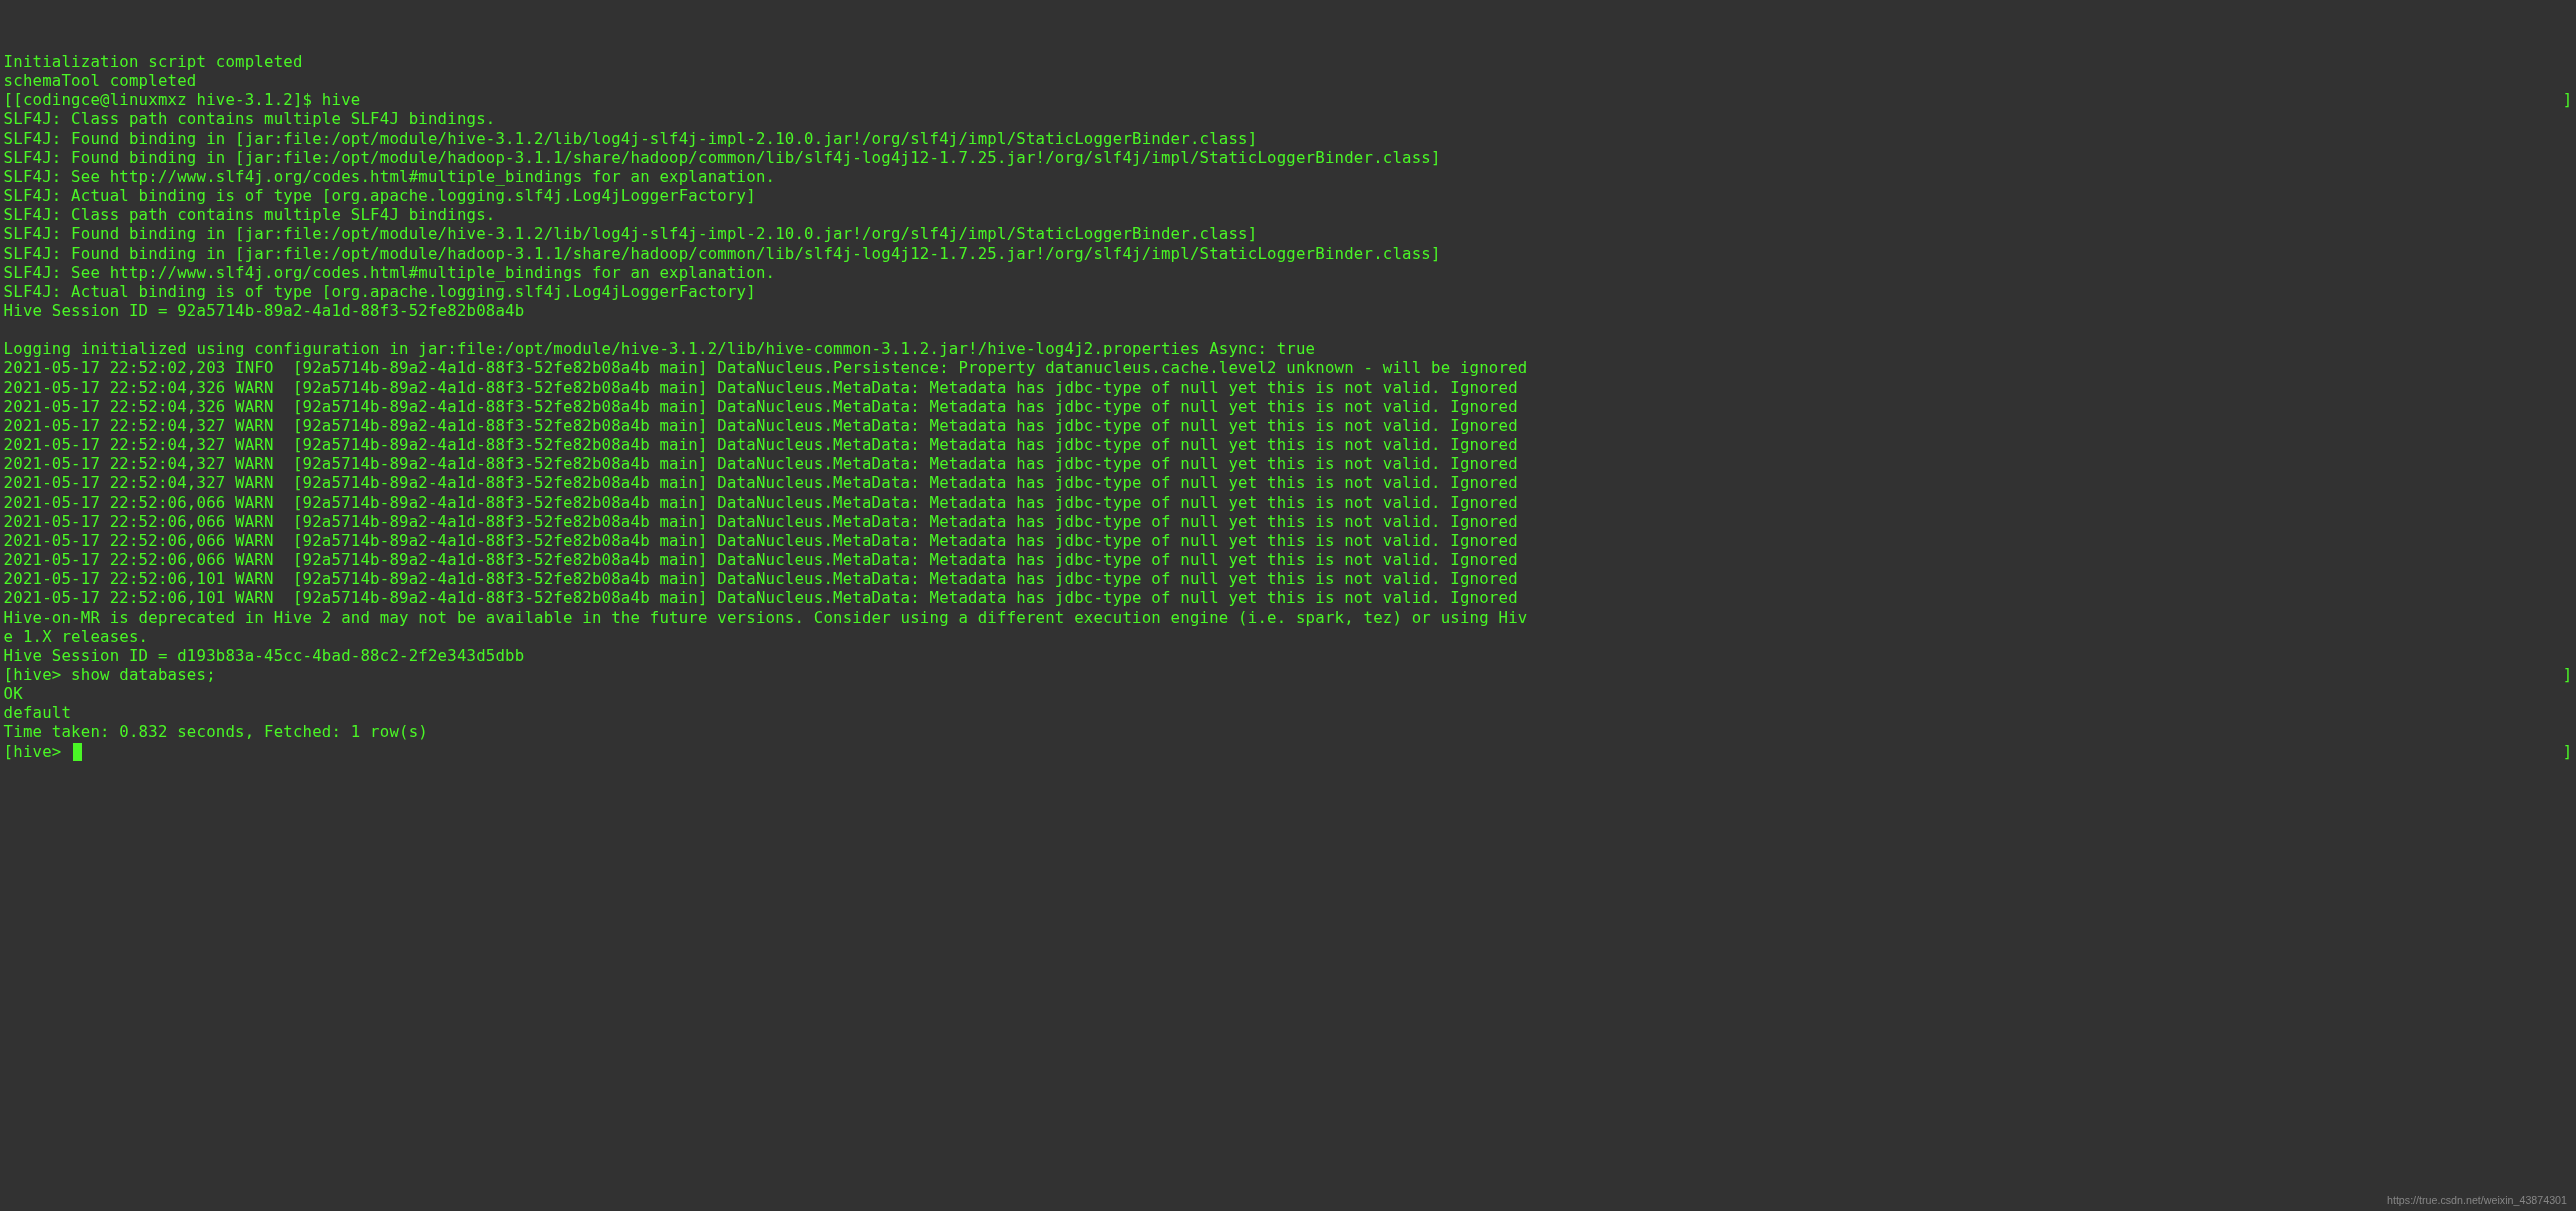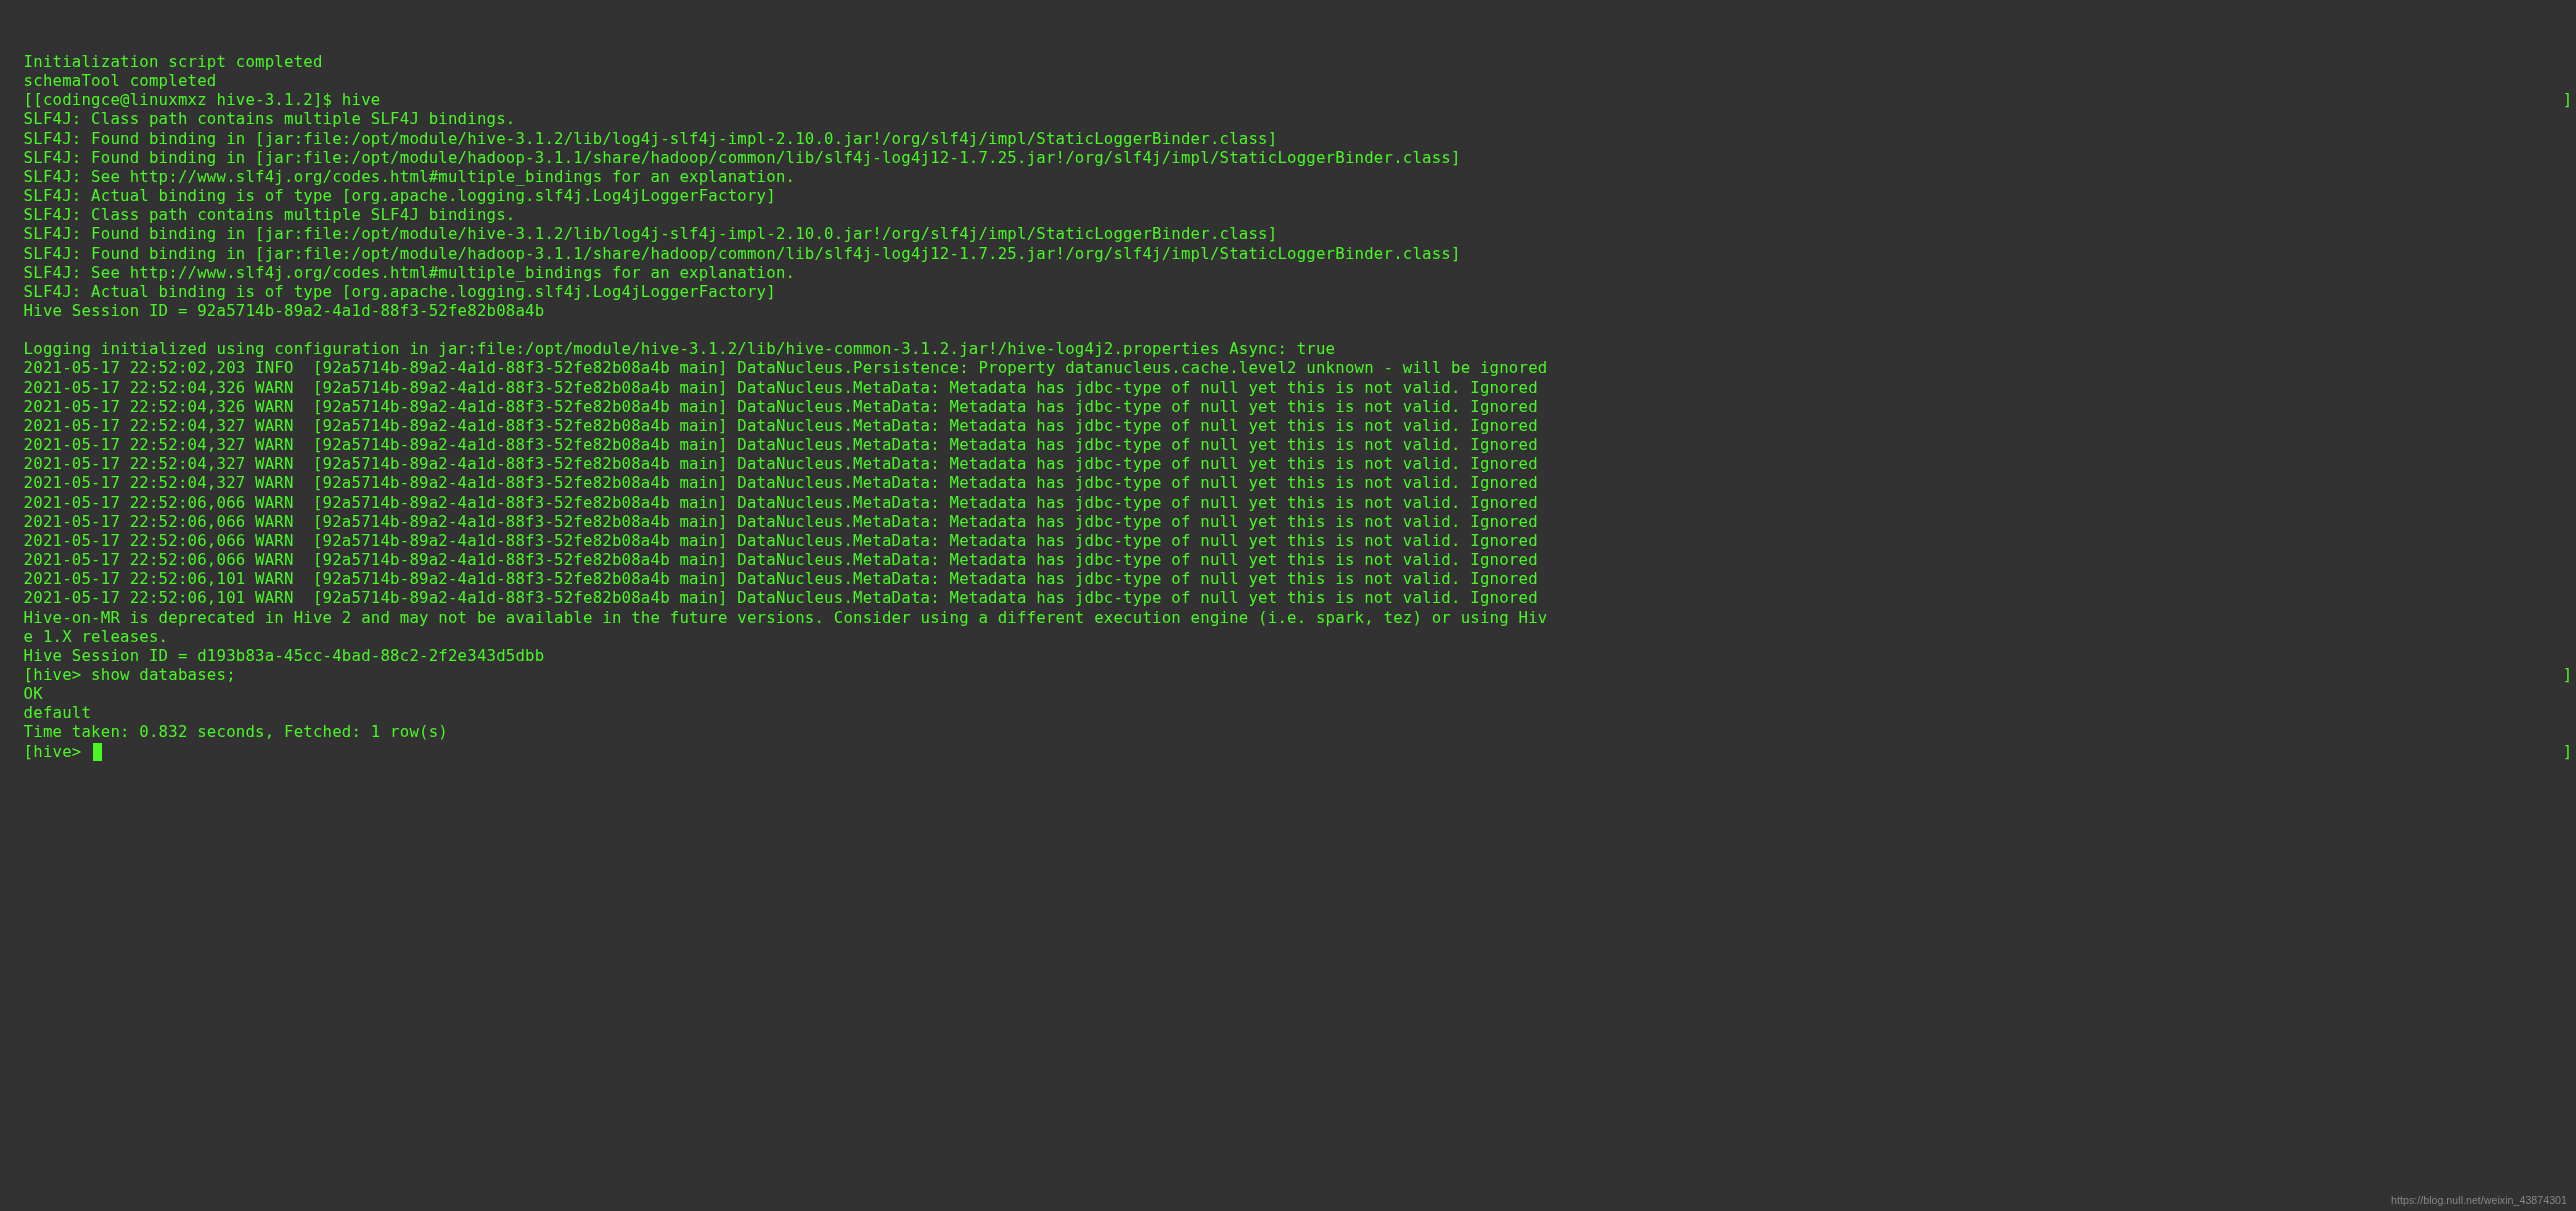--- a/index.html
+++ b/index.html
@@ -13,21 +13,21 @@
     letter-spacing: 0.2px;
     width: 2576px;
     height: 1212px;
     overflow: hidden;
     position: relative;
   }
   .terminal {
     padding: 52px 3.6px 0 3.6px;
     white-space: pre;
   }
-  .line { display: block; margin-left: 20px; }
+  .line { display: block; }
   .cursor {
     display: inline-block;
     width: 9px;
     height: 18px;
     background: #4af626;
     vertical-align: text-bottom;
     margin-left: 1.8px;
   }
   .right-bracket {
     position: absolute;
@@ -44,14 +44,14 @@
     font-family: Arial, sans-serif;
     letter-spacing: 0;
   }
   .blank { height: 1.22em; }
 </style>
 </head>
 <body>
 
 <div class="terminal" id="term"><div class="line"><span>Initialization script completed</span></div><div class="line"><span>schemaTool completed</span></div><div class="line"><span>[[codingce@linuxmxz hive-3.1.2]$ hive</span><span class="right-bracket">]</span></div><div class="line"><span>SLF4J: Class path contains multiple SLF4J bindings.</span></div><div class="line"><span>SLF4J: Found binding in [jar:file:/opt/module/hive-3.1.2/lib/log4j-slf4j-impl-2.10.0.jar!/org/slf4j/impl/StaticLoggerBinder.class]</span></div><div class="line"><span>SLF4J: Found binding in [jar:file:/opt/module/hadoop-3.1.1/share/hadoop/common/lib/slf4j-log4j12-1.7.25.jar!/org/slf4j/impl/StaticLoggerBinder.class]</span></div><div class="line"><span>SLF4J: See http://www.slf4j.org/codes.html#multiple_bindings for an explanation.</span></div><div class="line"><span>SLF4J: Actual binding is of type [org.apache.logging.slf4j.Log4jLoggerFactory]</span></div><div class="line"><span>SLF4J: Class path contains multiple SLF4J bindings.</span></div><div class="line"><span>SLF4J: Found binding in [jar:file:/opt/module/hive-3.1.2/lib/log4j-slf4j-impl-2.10.0.jar!/org/slf4j/impl/StaticLoggerBinder.class]</span></div><div class="line"><span>SLF4J: Found binding in [jar:file:/opt/module/hadoop-3.1.1/share/hadoop/common/lib/slf4j-log4j12-1.7.25.jar!/org/slf4j/impl/StaticLoggerBinder.class]</span></div><div class="line"><span>SLF4J: See http://www.slf4j.org/codes.html#multiple_bindings for an explanation.</span></div><div class="line"><span>SLF4J: Actual binding is of type [org.apache.logging.slf4j.Log4jLoggerFactory]</span></div><div class="line"><span>Hive Session ID = 92a5714b-89a2-4a1d-88f3-52fe82b08a4b</span></div><div class="line blank">&nbsp;</div><div class="line"><span>Logging initialized using configuration in jar:file:/opt/module/hive-3.1.2/lib/hive-common-3.1.2.jar!/hive-log4j2.properties Async: true</span></div><div class="line"><span>2021-05-17 22:52:02,203 INFO  [92a5714b-89a2-4a1d-88f3-52fe82b08a4b main] DataNucleus.Persistence: Property datanucleus.cache.level2 unknown - will be ignored</span></div><div class="line"><span>2021-05-17 22:52:04,326 WARN  [92a5714b-89a2-4a1d-88f3-52fe82b08a4b main] DataNucleus.MetaData: Metadata has jdbc-type of null yet this is not valid. Ignored</span></div><div class="line"><span>2021-05-17 22:52:04,326 WARN  [92a5714b-89a2-4a1d-88f3-52fe82b08a4b main] DataNucleus.MetaData: Metadata has jdbc-type of null yet this is not valid. Ignored</span></div><div class="line"><span>2021-05-17 22:52:04,327 WARN  [92a5714b-89a2-4a1d-88f3-52fe82b08a4b main] DataNucleus.MetaData: Metadata has jdbc-type of null yet this is not valid. Ignored</span></div><div class="line"><span>2021-05-17 22:52:04,327 WARN  [92a5714b-89a2-4a1d-88f3-52fe82b08a4b main] DataNucleus.MetaData: Metadata has jdbc-type of null yet this is not valid. Ignored</span></div><div class="line"><span>2021-05-17 22:52:04,327 WARN  [92a5714b-89a2-4a1d-88f3-52fe82b08a4b main] DataNucleus.MetaData: Metadata has jdbc-type of null yet this is not valid. Ignored</span></div><div class="line"><span>2021-05-17 22:52:04,327 WARN  [92a5714b-89a2-4a1d-88f3-52fe82b08a4b main] DataNucleus.MetaData: Metadata has jdbc-type of null yet this is not valid. Ignored</span></div><div class="line"><span>2021-05-17 22:52:06,066 WARN  [92a5714b-89a2-4a1d-88f3-52fe82b08a4b main] DataNucleus.MetaData: Metadata has jdbc-type of null yet this is not valid. Ignored</span></div><div class="line"><span>2021-05-17 22:52:06,066 WARN  [92a5714b-89a2-4a1d-88f3-52fe82b08a4b main] DataNucleus.MetaData: Metadata has jdbc-type of null yet this is not valid. Ignored</span></div><div class="line"><span>2021-05-17 22:52:06,066 WARN  [92a5714b-89a2-4a1d-88f3-52fe82b08a4b main] DataNucleus.MetaData: Metadata has jdbc-type of null yet this is not valid. Ignored</span></div><div class="line"><span>2021-05-17 22:52:06,066 WARN  [92a5714b-89a2-4a1d-88f3-52fe82b08a4b main] DataNucleus.MetaData: Metadata has jdbc-type of null yet this is not valid. Ignored</span></div><div class="line"><span>2021-05-17 22:52:06,101 WARN  [92a5714b-89a2-4a1d-88f3-52fe82b08a4b main] DataNucleus.MetaData: Metadata has jdbc-type of null yet this is not valid. Ignored</span></div><div class="line"><span>2021-05-17 22:52:06,101 WARN  [92a5714b-89a2-4a1d-88f3-52fe82b08a4b main] DataNucleus.MetaData: Metadata has jdbc-type of null yet this is not valid. Ignored</span></div><div class="line"><span>Hive-on-MR is deprecated in Hive 2 and may not be available in the future versions. Consider using a different execution engine (i.e. spark, tez) or using Hiv</span></div><div class="line"><span>e 1.X releases.</span></div><div class="line"><span>Hive Session ID = d193b83a-45cc-4bad-88c2-2f2e343d5dbb</span></div><div class="line"><span>[hive&gt; show databases;</span><span class="right-bracket">]</span></div><div class="line"><span>OK</span></div><div class="line"><span>default</span></div><div class="line"><span>Time taken: 0.832 seconds, Fetched: 1 row(s)</span></div><div class="line"><span>[hive&gt; </span><span class="cursor"></span><span class="right-bracket">]</span></div></div>
 
-<div class="watermark">https://blog.null.net/weixin_43874301</div>
+<div class="watermark">https://true.csdn.net/weixin_43874301</div>
 
 
 </body></html>

